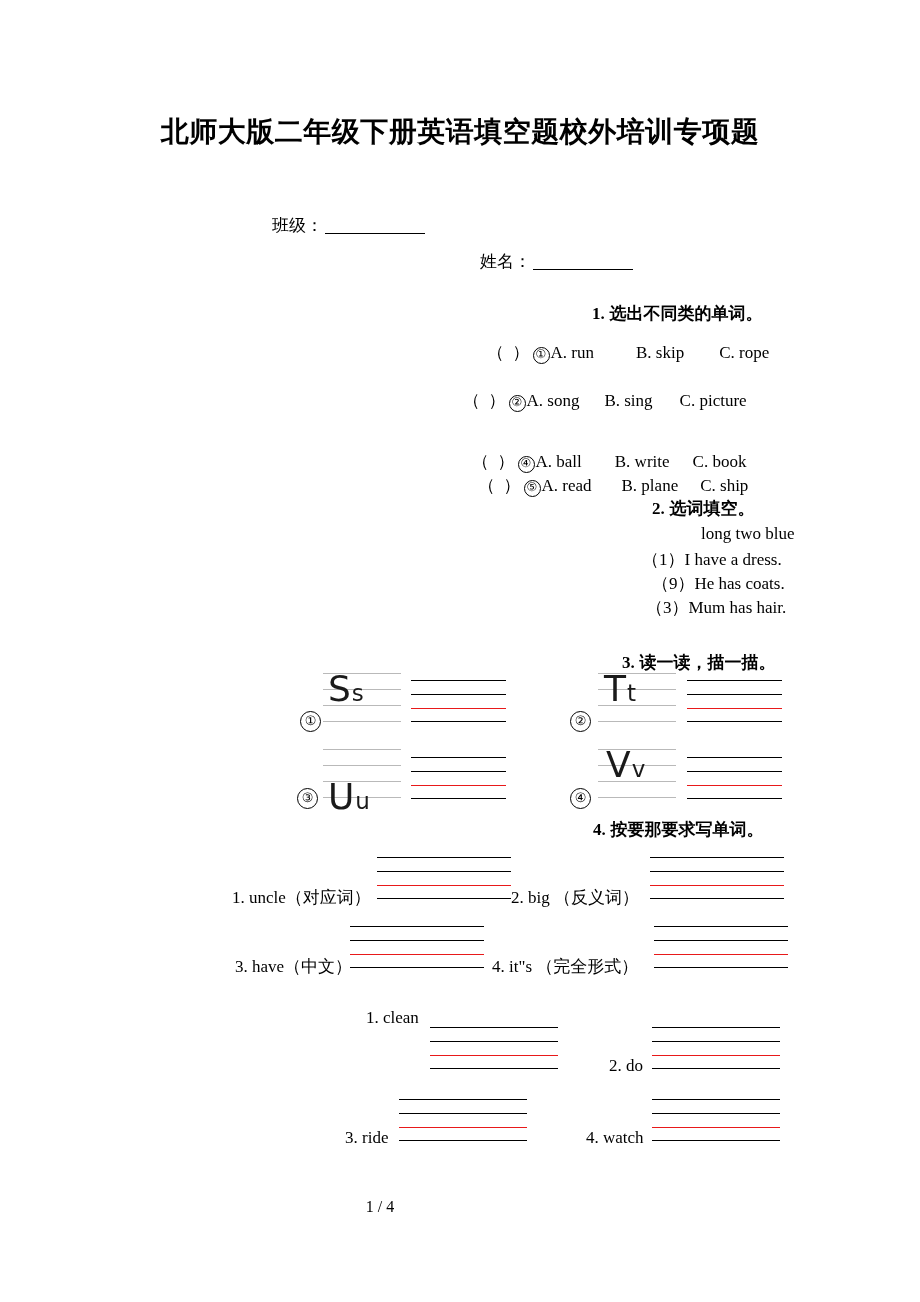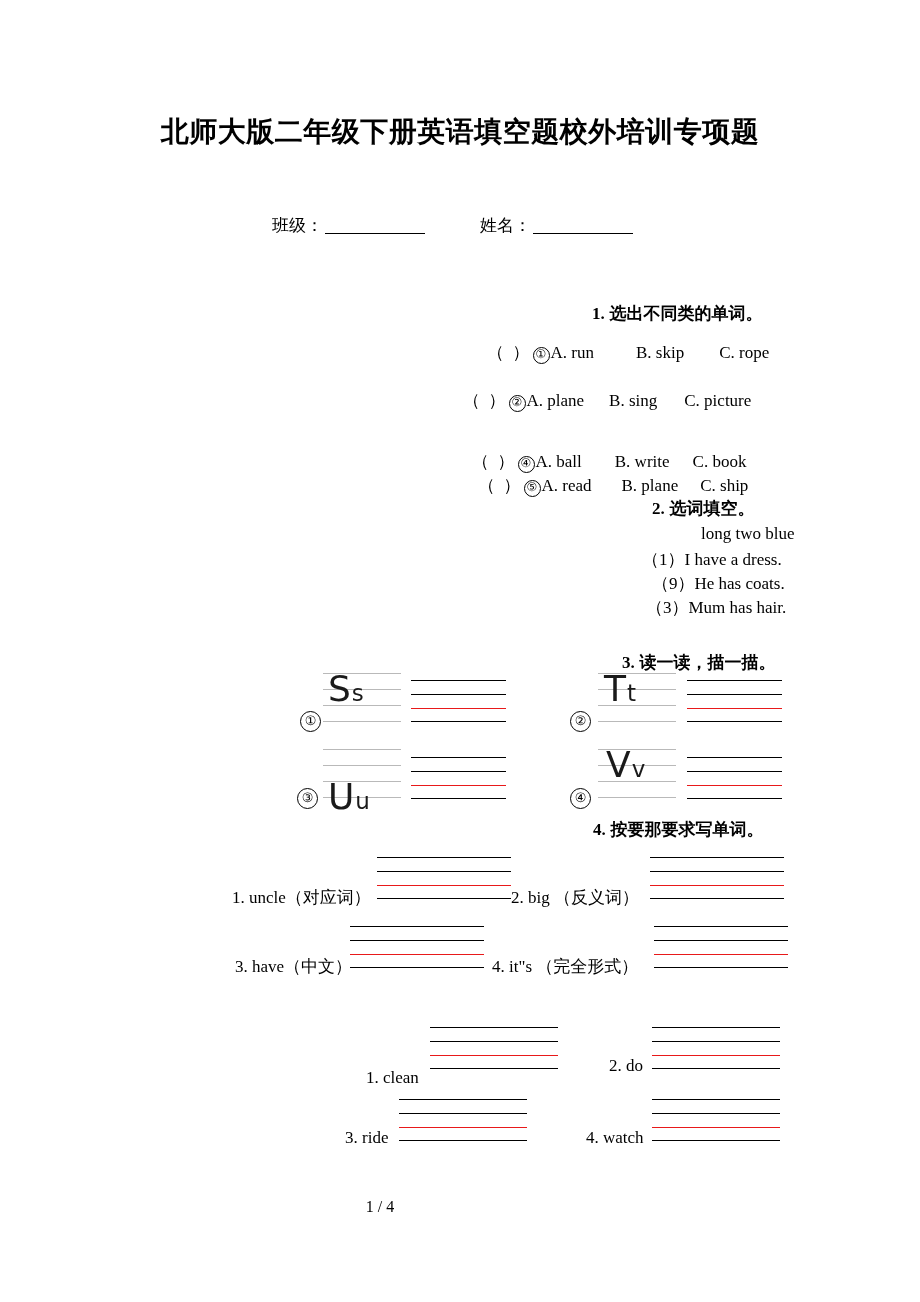--- a/index.html
+++ b/index.html
@@ -34,21 +34,21 @@
   .info-field{ position:absolute; white-space:nowrap; }
   .info-field .lbl{ font-family:"Liberation Sans", sans-serif; }
   .blank-line{
     display:inline-block;
     width:100px;
     border-bottom:1.6px solid #000;
     margin-left:2px;
     vertical-align:-3px;
   }
   #info-class{ left:272px; }
-  #info-name { left:480px; }
+  #info-name { left:480px;margin-top:36px; }
 
   
   .sec-head{
     position:absolute;
     font-family:"Liberation Sans", sans-serif;
     font-weight:bold;
     font-size:17px;
     white-space:nowrap;
   }
   .sec-head .num{ font-family:"Liberation Serif", serif; font-weight:bold; }
@@ -138,21 +138,21 @@
   <div class="sec-head" style="left:592px; top:302px;">
     <span class="num">1.</span>
     <span>选出不同类的单词。</span>
   </div>
 
   <div class="mc-row" style="left:487px; top:341px;">
     <span class="paren"><span>（</span>&nbsp;&nbsp;<span>）</span></span><span class="circ">①</span><span class="opt">A. run</span><span style="display:inline-block;width:42px"></span><span class="opt">B. skip</span><span style="display:inline-block;width:35px"></span><span class="opt">C. rope</span>
   </div>
 
   <div class="mc-row" style="left:463px; top:389px;">
-    <span class="paren"><span>（</span>&nbsp;&nbsp;<span>）</span></span><span class="circ">②</span><span class="opt">A. plane</span><span style="display:inline-block;width:25px"></span><span class="opt">B. sing</span><span style="display:inline-block;width:27px"></span><span class="opt">C. picture</span>
+    <span class="paren"><span>（</span>&nbsp;&nbsp;<span>）</span></span><span class="circ">②</span><span class="opt">A. song</span><span style="display:inline-block;width:25px"></span><span class="opt">B. sing</span><span style="display:inline-block;width:27px"></span><span class="opt">C. picture</span>
   </div>
 
 
   <div class="mc-row" style="left:478px; top:474px;">
     <span class="paren"><span>（</span>&nbsp;&nbsp;<span>）</span></span><span class="circ">⑤</span><span class="opt">A. read</span><span style="display:inline-block;width:30px"></span><span class="opt">B. plane</span><span style="display:inline-block;width:22px"></span><span class="opt">C. ship</span>
   </div>
 
   <div class="mc-row" style="left:472px; top:450px;">
     <span class="paren"><span>（</span>&nbsp;&nbsp;<span>）</span></span><span class="circ">④</span><span class="opt">A. ball</span><span style="display:inline-block;width:33px"></span><span class="opt">B. write</span><span style="display:inline-block;width:23px"></span><span class="opt">C. book</span>
   </div>
@@ -280,21 +280,21 @@
 
   <div class="word-item" style="left:492px; top:955px;">4. it"s （完全形式）</div>
   <div class="stave" style="left:654px; top:926px; width:134px; height:42px;">
     <i style="top:0"></i>
       <i style="top:14px"></i>
       <i class="red" style="top:28px"></i>
       <i style="top:41px"></i>
   </div>
 
 
-  <div class="word-item" style="left:366px; top:1068px;font-family:Liberation Serif, serif;">1. clean</div>
+  <div class="word-item" style="left:366px; top:1008px;font-family:Liberation Serif, serif;">1. clean</div>
   <div class="stave" style="left:430px; top:1027px; width:128px; height:42px;">
     <i style="top:0"></i>
       <i style="top:14px"></i>
       <i class="red" style="top:28px"></i>
       <i style="top:41px"></i>
   </div>
 
   <div class="word-item" style="left:609px; top:1056px;">2. do</div>
   <div class="stave" style="left:652px; top:1027px; width:128px; height:42px;">
     <i style="top:0"></i>

